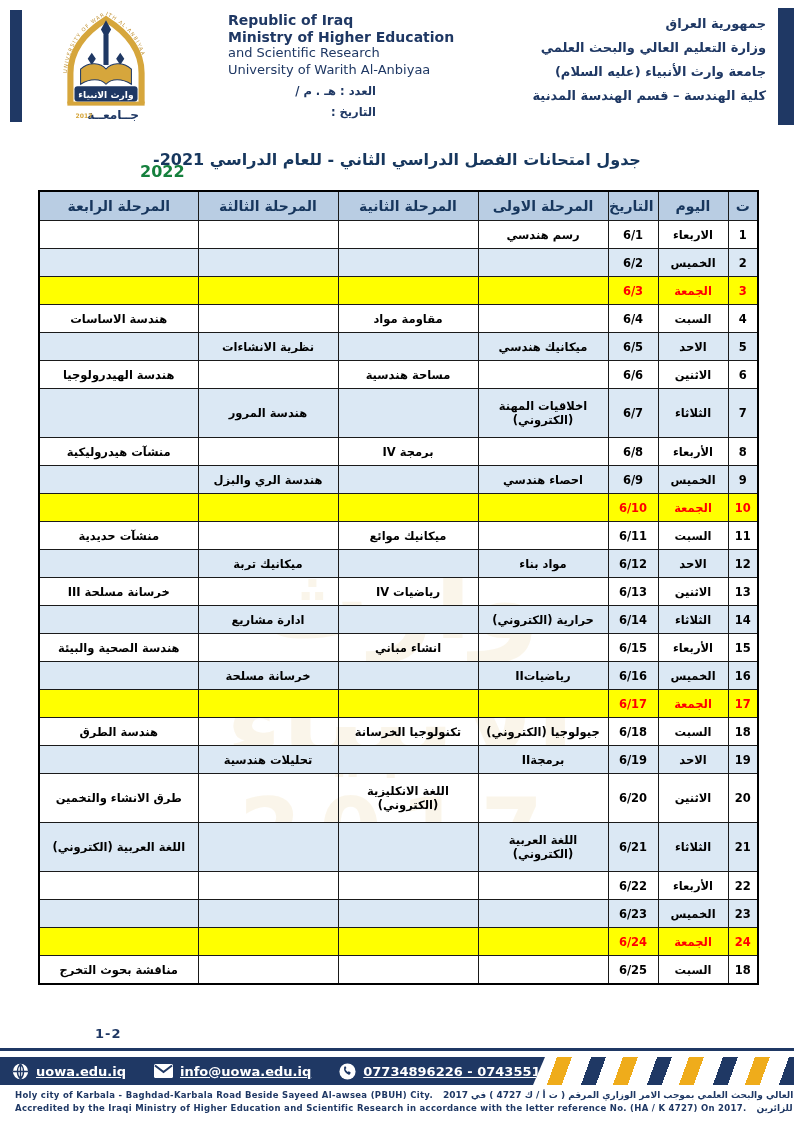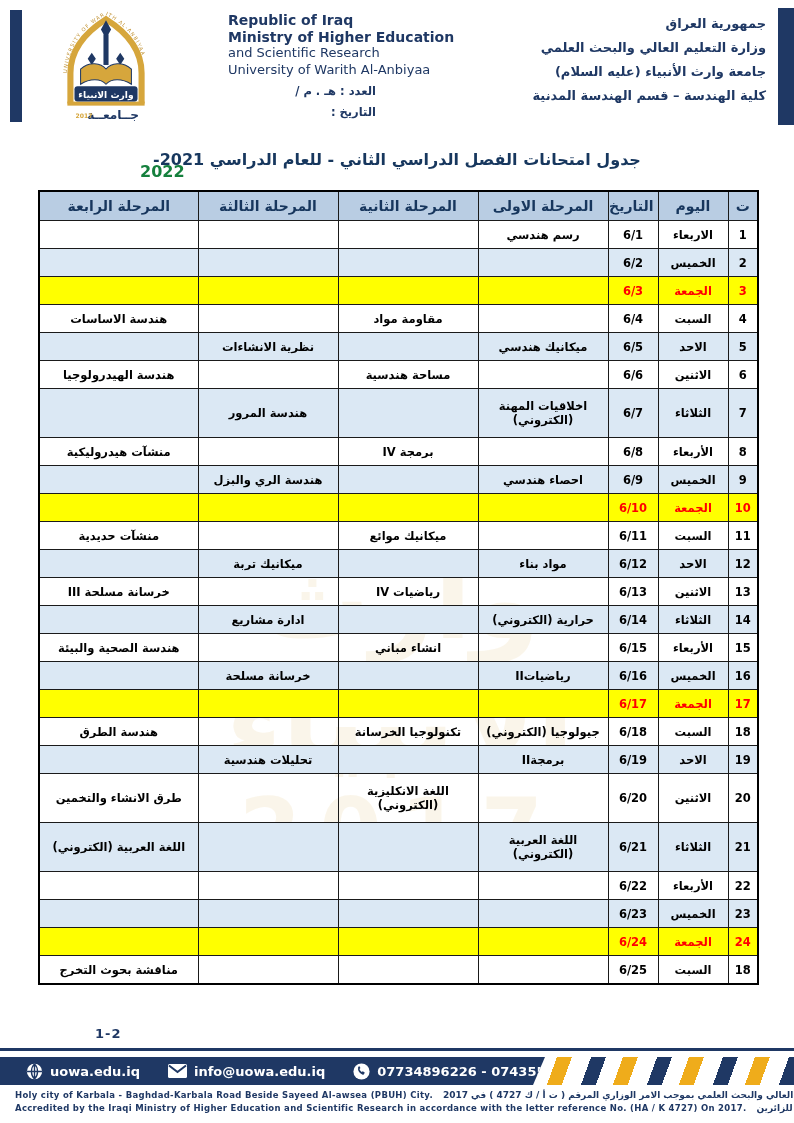--- a/index.html
+++ b/index.html
@@ -48,22 +48,22 @@
   .schedule th{background:#b9cde3;color:#17365d;font-size:14px;height:26px;}
   .schedule tr.tall td{height:46px;}
   .schedule tr.shade-b td{background:#dbe8f4;}
   .schedule tr.shade-y td{background:#ffff00;color:#ff0000;}
 
   
   .page-num{position:absolute;left:95px;top:1026px;color:#1f3864;font-weight:bold;font-size:13px;letter-spacing:1px;}
   .footer-rule{position:absolute;left:0;top:1048px;width:794px;height:3px;background:#1f3864;}
   .footer-bar{position:absolute;left:0;top:1057px;width:545px;height:28px;background:#1f3864;
               clip-path:polygon(0 0,100% 0,calc(100% - 12px) 100%,0 100%);
-              display:flex;align-items:center;gap:28px;padding-left:26px;box-sizing:border-box;
-              color:#fff;font-weight:bold;font-size:13px;}
+              display:flex;align-items:center;gap:28px;padding-left:12px;box-sizing:border-box;
+              color:#fff;font-weight:bold;font-size:13px;text-decoration:underline;}
   .contact-item{display:flex;align-items:center;gap:7px;white-space:nowrap;}
   .footer-stripes{position:absolute;left:540px;top:1057px;width:254px;height:28px;
      background:repeating-linear-gradient(110deg,transparent 0 16px,#efac1b 16px 30px,
                 transparent 30px 48px,#1f3864 48px 62px);}
   .footer-line{position:absolute;left:10px;width:774px;display:flex;align-items:center;gap:5px;
                color:#1f3864;font-weight:bold;justify-content:space-between;}
   .footer-line .en{white-space:nowrap;font-size:8.5px;letter-spacing:.3px;}
   .footer-line .ar{white-space:nowrap;font-size:9px;direction:rtl;}
   .footer-line .spacer{flex:1;}
   .fl1{top:1089px;} .fl2{top:1102px;}

